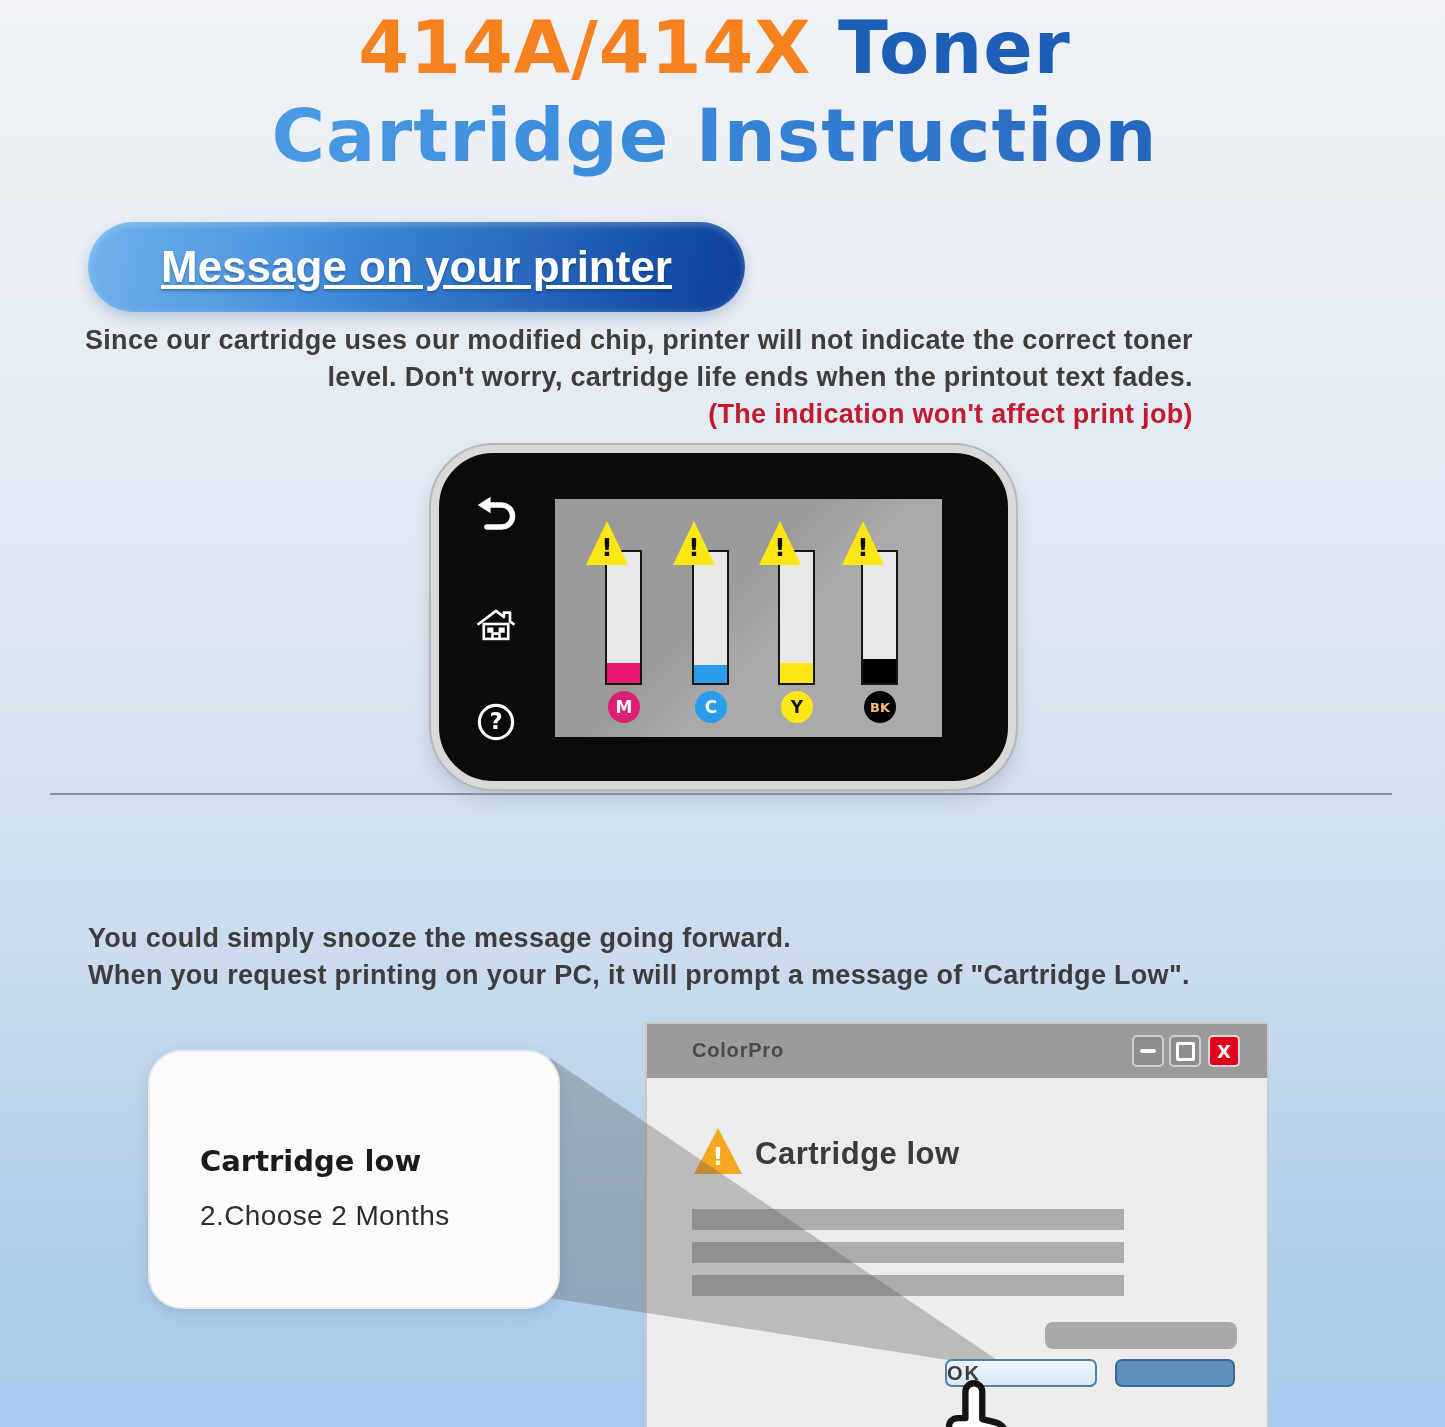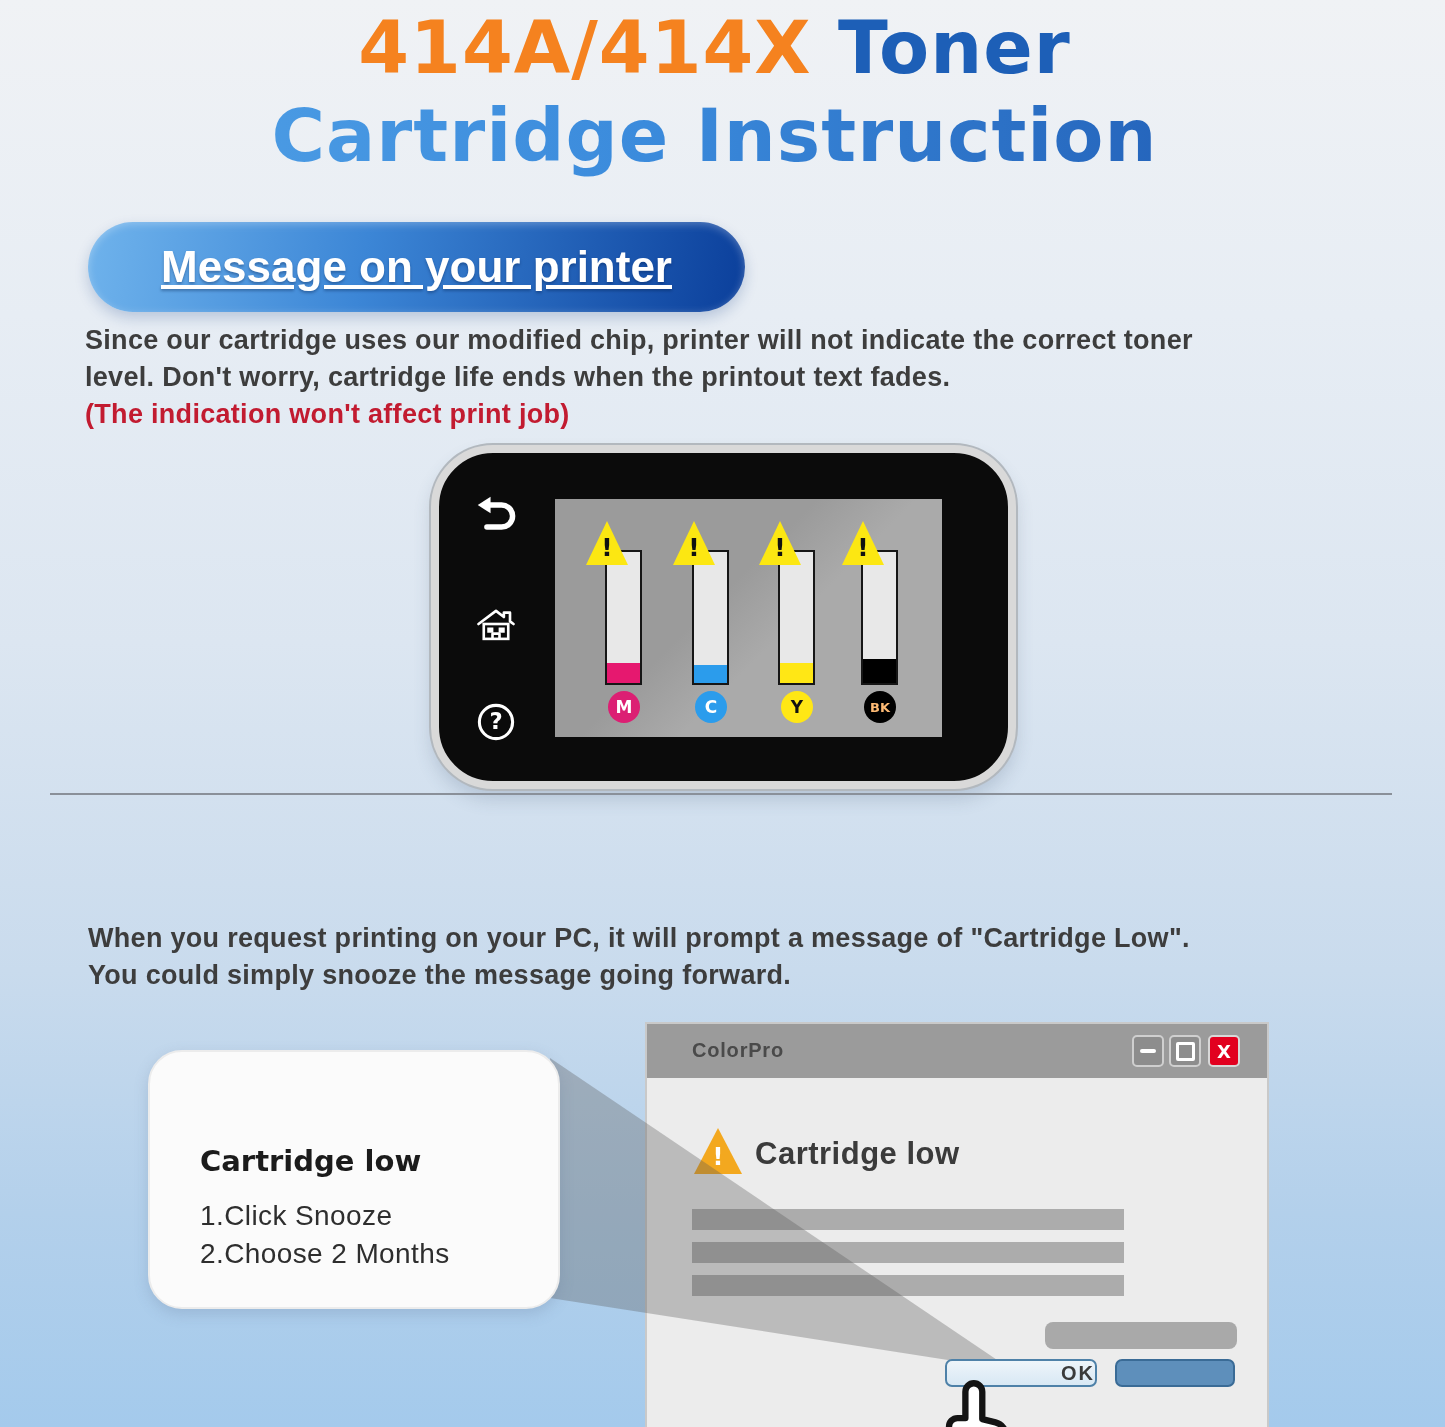--- a/index.html
+++ b/index.html
@@ -17,21 +17,21 @@
   
   .banner{position:absolute;border-radius:47px;display:flex;align-items:center;justify-content:center;
     color:#fff;font-family:"Liberation Sans",sans-serif;font-weight:700;
     background:linear-gradient(100deg,#6FB3EC 0%,#3C86D6 42%,#0B3F9B 100%);
     box-shadow:0 6px 14px rgba(20,60,130,0.22), inset 0 2px 8px rgba(255,255,255,0.30);
     text-shadow:0 2px 3px rgba(0,25,70,0.35);}
   .banner1{left:88px;top:222px;width:657px;height:90px;font-size:44px;text-decoration:underline;}
   .banner2{left:90px;top:820px;width:688px;height:94px;font-size:45px;}
   
   .para{position:absolute;font-weight:700;color:#3D3D3D;font-size:27px;line-height:37px;letter-spacing:0.3px;}
-  .para1{left:85px;top:322px;}
+  .para1{left:85px;top:322px;text-align:right;}
   .para2{left:88px;top:920px;}
   .note{color:#C21B30;}
   
   .panel{position:absolute;left:431px;top:445px;width:585px;height:344px;box-sizing:border-box;
     background:#0B0B0B;border:8px solid #D9D9D9;border-radius:62px;
     box-shadow:0 0 0 2px #B2B8BE,0 10px 18px rgba(60,80,110,0.20);}
   .panel .p-icon{position:absolute;left:36px;}
   .icon-back{top:42px;}  .icon-home{top:150px;}  .icon-help{top:248px;}
   .screen{position:absolute;left:116px;top:46px;width:387px;height:238px;
     background:linear-gradient(135deg,#9B9B9B 42%,#AAAAAA 58%);}
@@ -69,21 +69,21 @@
   .glyph-max{width:13px;height:13px;border:3px solid #fff;border-radius:2px;background:transparent;}
   .alert-tri{position:absolute;left:47px;top:104px;width:48px;height:46px;background:#F3A81F;
     clip-path:polygon(50% 0%,100% 100%,0% 100%);display:flex;align-items:flex-end;justify-content:center;}
   .alert-tri span{color:#fff;font-weight:800;font-size:24px;line-height:1;padding-bottom:5px;font-family:"DejaVu Sans",sans-serif;}
   .alert-title{position:absolute;left:108px;top:112px;font-weight:700;font-size:31px;color:#3B3B3B;letter-spacing:0.5px;}
   .ph-wrap{position:absolute;left:45px;top:185px;}
   .ph{width:432px;height:21px;background:#ACACAC;margin-bottom:12px;}
   .gray-btn{position:absolute;left:398px;top:298px;width:192px;height:27px;background:#A9A9A9;border-radius:8px;z-index:4;}
   .ok-btn{position:absolute;left:298px;top:335px;width:152px;height:28px;box-sizing:border-box;z-index:4;
     background:linear-gradient(180deg,#EEF5FA 0%,#D8E8F4 100%);border:2px solid #4E81A8;border-radius:7px;
-    display:flex;align-items:center;justify-content:flex-end;font-size:20px;font-weight:700;color:#3A3A3A;letter-spacing:2px;}
+    display:flex;align-items:center;justify-content:flex-start;font-size:20px;font-weight:700;color:#3A3A3A;letter-spacing:2px;}
   .blue-btn{position:absolute;left:468px;top:335px;width:120px;height:28px;box-sizing:border-box;z-index:4;
     background:#5E8FBB;border:2px solid #3A6B96;border-radius:7px;}
   .hand{position:absolute;left:938px;top:1378px;z-index:6;}
 </style>
 </head>
 <body>
 
 <div class="page">
 
   <div class="title">
@@ -152,22 +152,22 @@
           <span>!</span>
         </div>
         <div class="toner-circle" style="left: 309px; background: rgb(0, 0, 0); color: #fdba74; font-size: 13px;">BK</div>
       </div>
   </div>
 
   <div class="divider"></div>
 
 
   <div class="para para2">
+    <div>You could simply snooze the message going forward.</div>
     <div>When you request printing on your PC, it will prompt a message of "Cartridge Low".</div>
-    <div>You could simply snooze the message going forward.</div>
   </div>
 
   <svg class="wedge" width="1445" height="1427" viewBox="0 0 1445 1427">
     <polygon points="550,1058 1012,1370 550,1298" fill="rgba(88,88,88,0.33)"></polygon>
   </svg>
 
   <div class="dialog">
     <div class="titlebar">
       <span class="tb-title">ColorPro</span>
       <span class="winbtn btn-min">
@@ -192,21 +192,20 @@
     <div class="gray-btn"></div>
     <div class="ok-btn">
         <span>OK</span>
       </div>
     <div class="blue-btn"></div>
   </div>
 
   <div class="callout">
     <div class="c-sub">Cartridge low</div>
     <div class="c-steps">
-      <div>1.Click Snooze</div>
       <div>2.Choose 2 Months</div>
     </div>
   </div>
 
   <span class="hand">
     <svg width="78" height="95" viewBox="0 0 70 90">
       <path fill="#fff" stroke="#141414" stroke-width="6" stroke-linejoin="round" d="M32 5 c4.4 0 8 3.6 8 8 v26 l12.5 3 c6 1.5 10 6.8 10 13 v7 c0 13.8-11.2 25-25 25 h-4 c-13.8 0-25-11.2-25-25 v-16 c0-4.4 3.6-8 8-8 h7.5 V13 c0-4.4 3.6-8 8-8 z"></path>
     </svg>
   </span>
 

